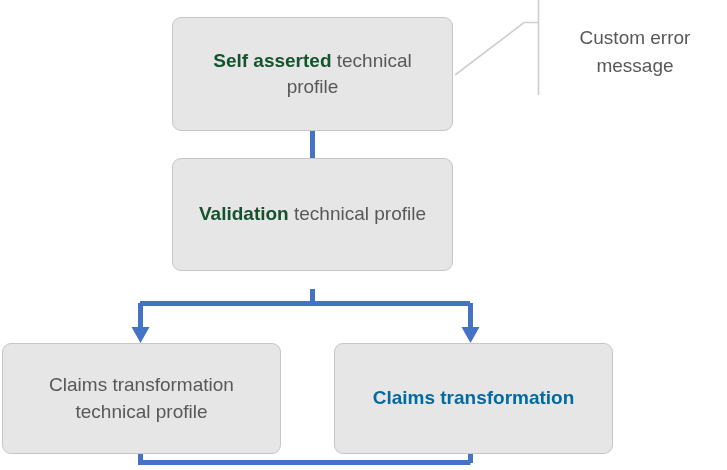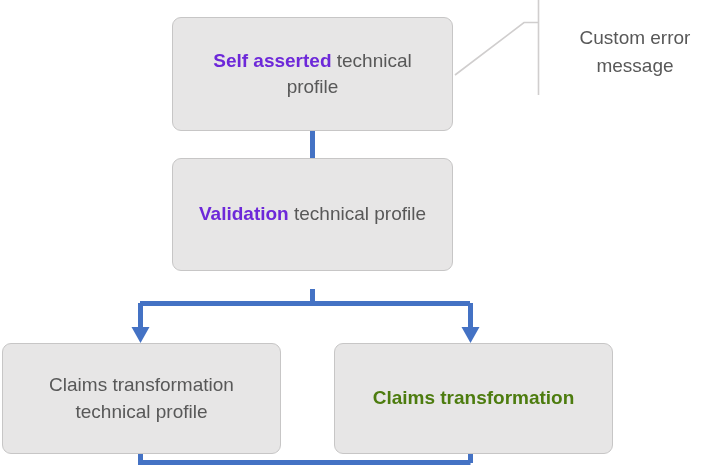--- a/index.html
+++ b/index.html
@@ -33,25 +33,25 @@
     line-height: 1.38;
     padding: 6px 14px;
     user-select: none;
   }
   .node .label {
     display: block;
     width: 100%;
   }
   .node .strong {
     font-weight: bold;
-    color: #6d28d9;
+    color: #14532d;
   }
   .node.bold-all .label {
     font-weight: bold;
-    color: #4d7c0f;
+    color: #0369a1;
   }
 
   
   #node-self-asserted   { left: 172px; top: 17px;  width: 281px; height: 114px; }
   #node-validation      { left: 172px; top: 158px; width: 281px; height: 113px; }
   #node-claims-tp       { left: 2px;   top: 343px; width: 279px; height: 111px; justify-content: center; }
   #node-claims-x        { left: 334px; top: 343px; width: 279px; height: 111px; }
 
   
   #connectors {

